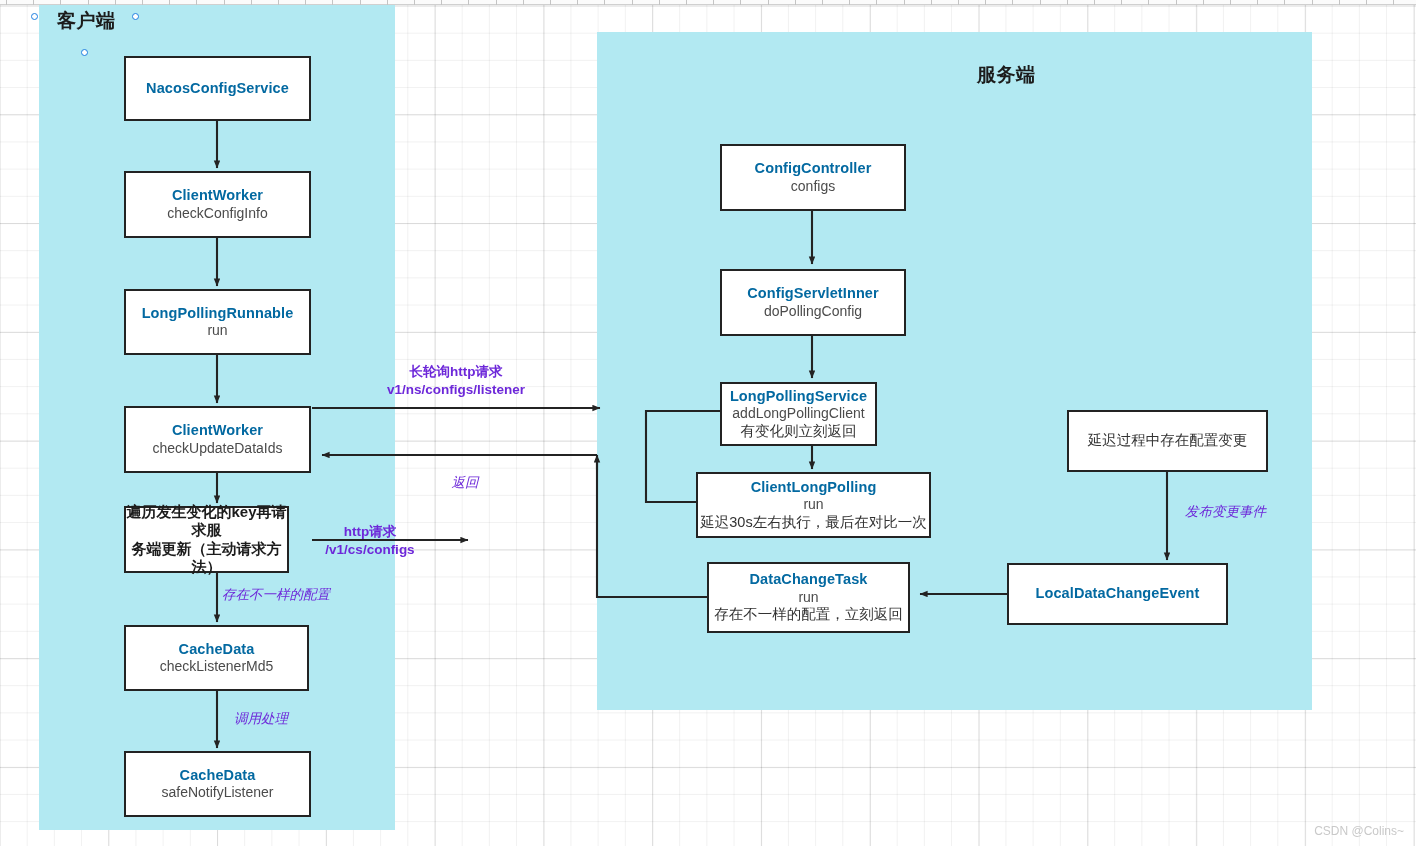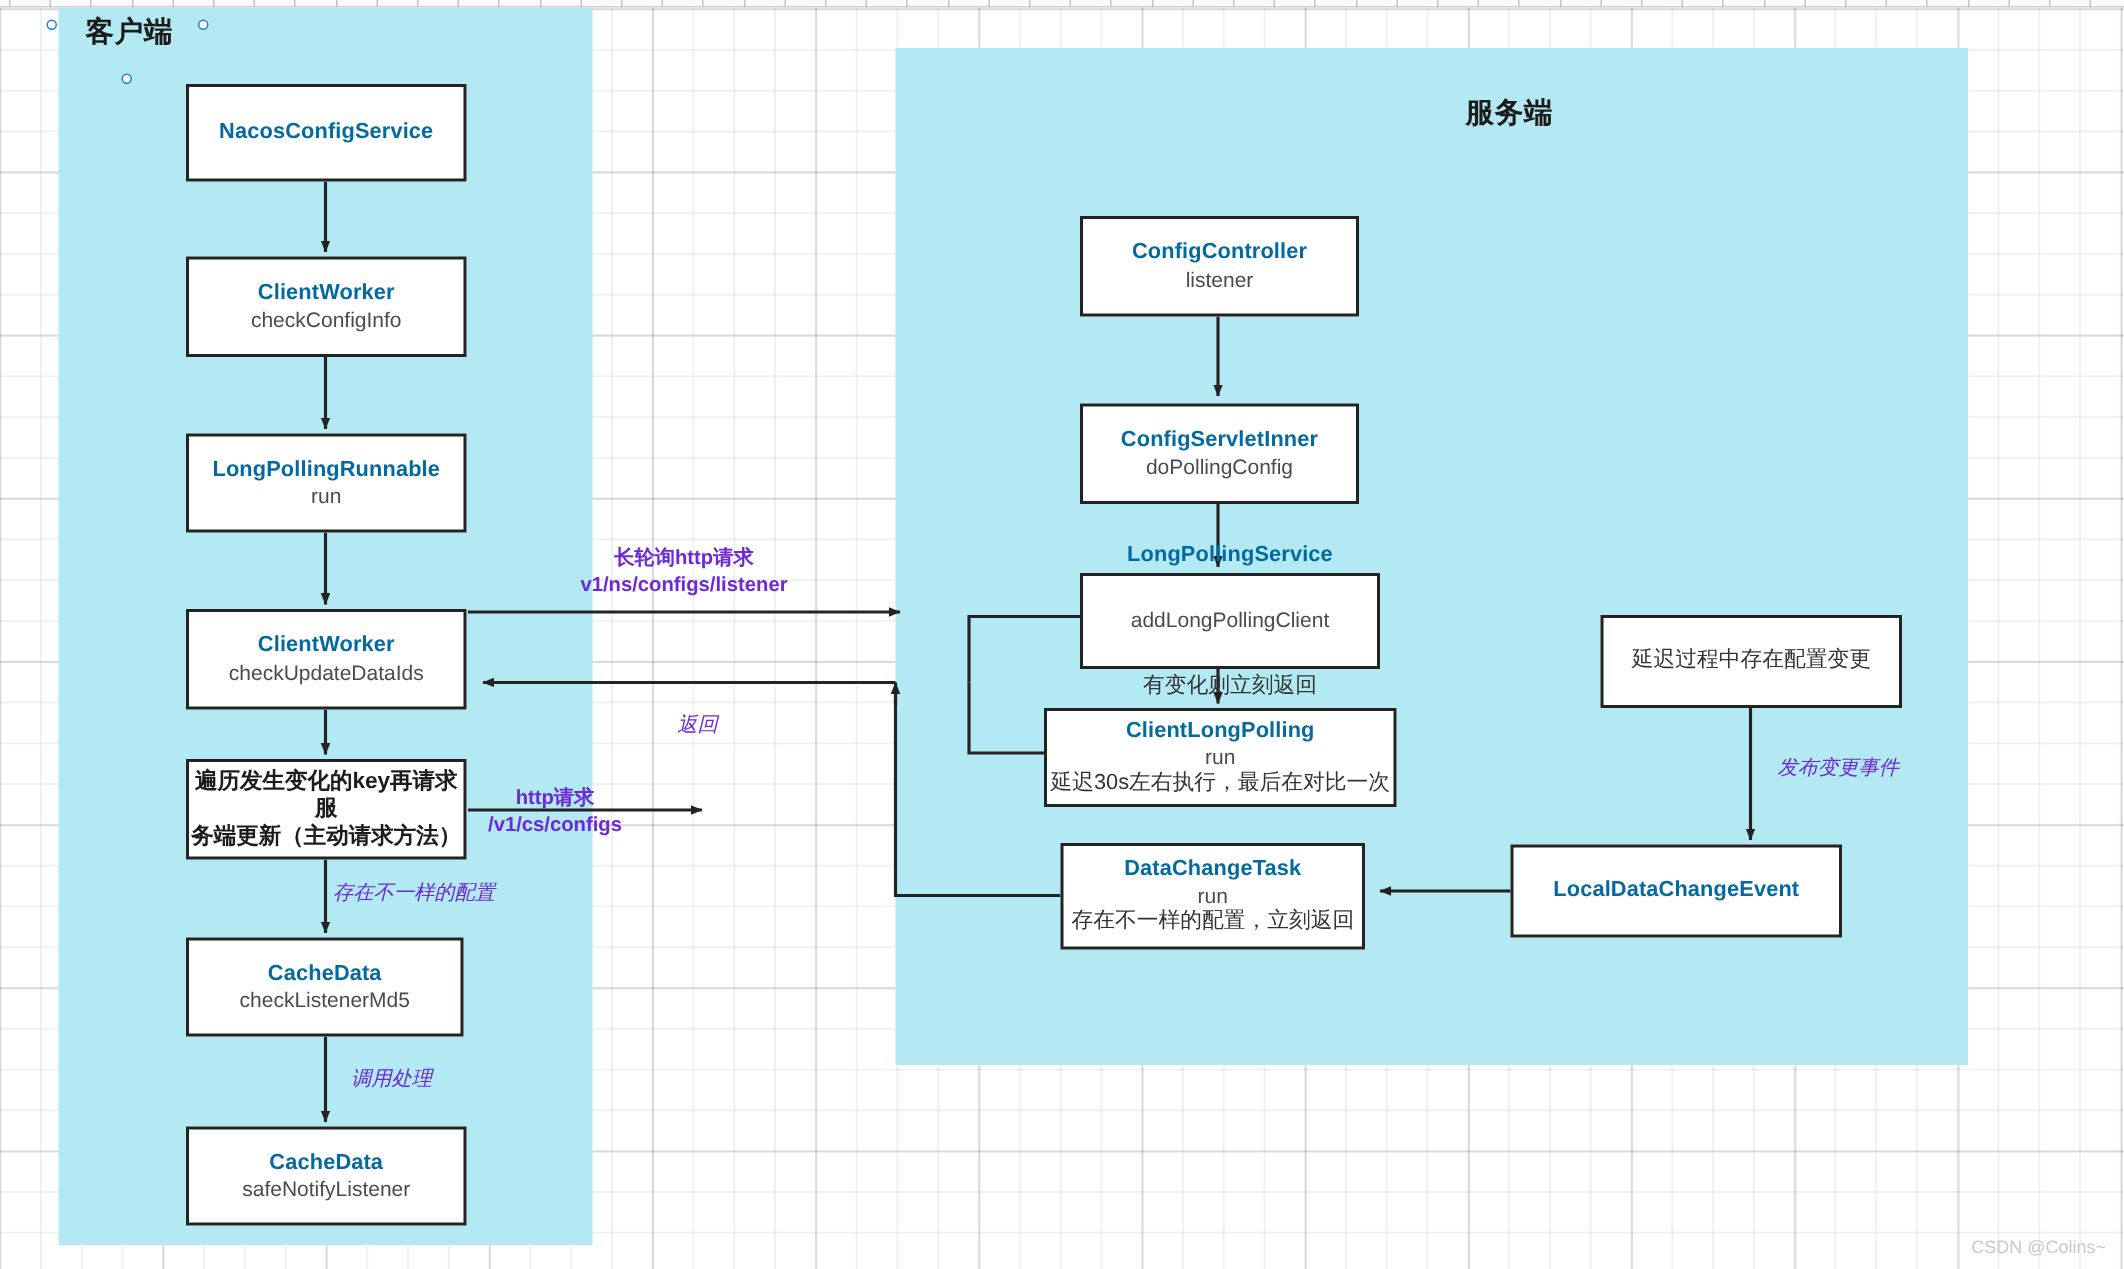--- a/index.html
+++ b/index.html
@@ -186,46 +186,46 @@
 <div class="nodebox" style="left:124px;top:289px;width:187px;height:66px;">
   <div class="t1">LongPollingRunnable</div>
   <div class="t2">run</div>
 </div>
 
 <div class="nodebox" style="left:124px;top:406px;width:187px;height:67px;">
   <div class="t1">ClientWorker</div>
   <div class="t2">checkUpdateDataIds</div>
 </div>
 
-<div class="nodebox" style="left:124px;top:506px;width:187px;height:67px;">
+<div class="nodebox" style="left:124px;top:506px;width:165px;height:67px;">
   <div class="cn">遍历发生变化的key再请求服</div>
   <div class="cn">务端更新（主动请求方法）</div>
 </div>
 
 <div class="nodebox" style="left:124px;top:625px;width:185px;height:66px;">
   <div class="t1">CacheData</div>
   <div class="t2">checkListenerMd5</div>
 </div>
 
 <div class="nodebox" style="left:124px;top:751px;width:187px;height:66px;">
   <div class="t1">CacheData</div>
   <div class="t2">safeNotifyListener</div>
 </div>
 
 <div class="nodebox" style="left:720px;top:144px;width:186px;height:67px;">
   <div class="t1">ConfigController</div>
-  <div class="t2">listener</div>
+  <div class="t2">configs</div>
 </div>
 
 <div class="nodebox" style="left:720px;top:269px;width:186px;height:67px;">
   <div class="t1">ConfigServletInner</div>
   <div class="t2">doPollingConfig</div>
 </div>
 
-<div class="nodebox" style="left:720px;top:382px;width:200px;height:64px;gap:26px;">
+<div class="nodebox" style="left:720px;top:382px;width:157px;height:64px;">
   <div class="t1">LongPollingService</div>
   <div class="t2">addLongPollingClient</div>
   <div class="t3 cn-normal">有变化则立刻返回</div>
 </div>
 
 <div class="nodebox" style="left:696px;top:472px;width:235px;height:66px;">
   <div class="t1">ClientLongPolling</div>
   <div class="t2">run</div>
   <div class="t3 cn-normal">延迟30s左右执行，最后在对比一次</div>
 </div>

